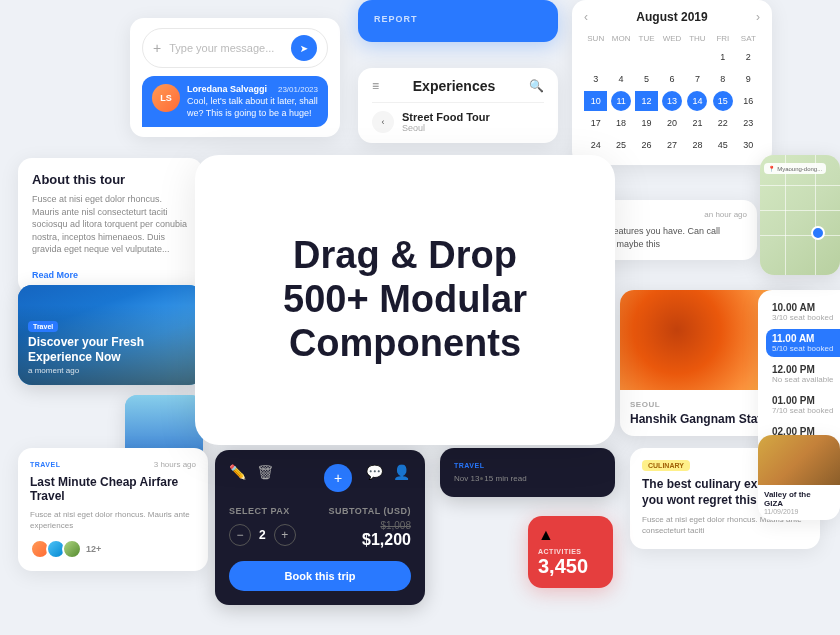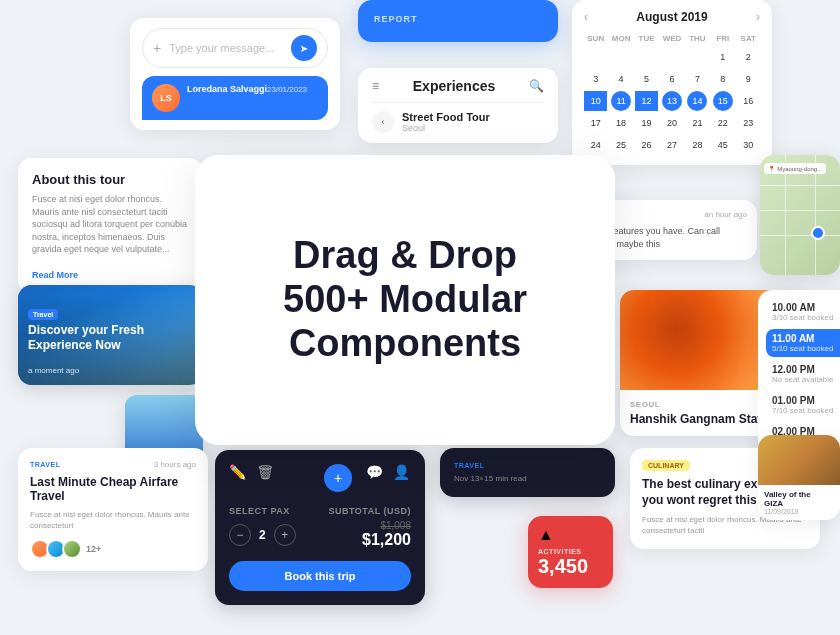--- a/index.html
+++ b/index.html
@@ -190,21 +190,21 @@
     }
     .cal-header {
       display: flex;
       align-items: center;
       justify-content: space-between;
       margin-bottom: 8px;
     }
     .cal-nav { color: #aaa; font-size: 12px; cursor: pointer; }
     .cal-month { font-size: 12px; font-weight: 700; color: #222; }
     .cal-grid { display: grid; grid-template-columns: repeat(7, 1fr); gap: 2px; }
-    .cal-day-header { font-size: 8px; color: #aaa; text-align: center; padding: 2px 0; font-weight: 700; }
+    .cal-day-header { font-size: 8px; color: #aaa; text-align: center; padding: 2px 0; font-weight: 400; }
     .cal-day {
       font-size: 9px;
       text-align: center;
       padding: 3px 1px;
       border-radius: 50%;
       color: #333;
       width: 20px;
       height: 20px;
       display: flex;
       align-items: center;
@@ -251,21 +251,21 @@
     .travel-hero-overlay {
       position: absolute;
       bottom: 0;
       left: 0;
       right: 0;
       background: linear-gradient(transparent, rgba(0,0,0,0.5));
       padding: 10px;
     }
     .travel-tag { background: #2979ff; color: white; font-size: 7px; font-weight: 700; padding: 2px 5px; border-radius: 4px; display: inline-block; margin-bottom: 3px; }
     .travel-title { color: white; font-size: 12px; font-weight: 800; line-height: 1.2; }
-    .travel-time { color: rgba(255,255,255,0.8); font-size: 8px; margin-top: 14px; }
+    .travel-time { color: rgba(255,255,255,0.8); font-size: 8px; margin-top: 2px; }
 
     
     .hiker-card {
       position: absolute;
       top: 395px;
       left: 125px;
       width: 78px;
       height: 100px;
       border-radius: 12px;
       overflow: hidden;
@@ -508,20 +508,21 @@
     <span class="chat-placeholder">Type your message...</span>
     <div class="chat-send-btn">➤</div>
   </div>
   <div class="chat-bubble">
     <div class="chat-avatar">LS</div>
     <div class="chat-bubble-content">
       <div class="chat-name-row">
         <span class="chat-name">Loredana Salvaggi</span>
         <span class="chat-time">23/01/2023</span>
       </div>
+      <div class="chat-msg">Cool, let's talk about it later, shall we? This is going to be a huge!</div>
     </div>
   </div>
 </div>
 
 <div class="report-card">
   <div class="report-label">REPORT</div>
 </div>
 
 <div class="experiences-card">
   <div class="exp-header">
@@ -621,21 +622,21 @@
     <div style="position:absolute;bottom:30px;left:50%;transform:translateX(-50%);width:12px;height:12px;background:#222;border-radius:50%;"></div>
   </div>
 </div>
 
 <div class="last-minute-card">
   <div class="lm-header">
     <span class="lm-tag">TRAVEL</span>
     <span class="lm-time">3 hours ago</span>
   </div>
   <div class="lm-title">Last Minute Cheap Airfare Travel</div>
-  <div class="lm-text">Fusce at nisi eget dolor rhoncus. Mauris ante consecteturt</div>
+  <div class="lm-text">Fusce at nisi eget dolor rhoncus. Mauris ante experiences</div>
   <div class="lm-avatars">
     <div class="lm-avatar" style="background:linear-gradient(135deg,#ff9a56,#ff6b35);"></div>
     <div class="lm-avatar" style="background:linear-gradient(135deg,#4fc3f7,#0288d1);"></div>
     <div class="lm-avatar" style="background:linear-gradient(135deg,#aed581,#558b2f);"></div>
     <span class="lm-count">12+</span>
   </div>
 </div>
 
 <div class="booking-widget">
   <div class="booking-icons">

